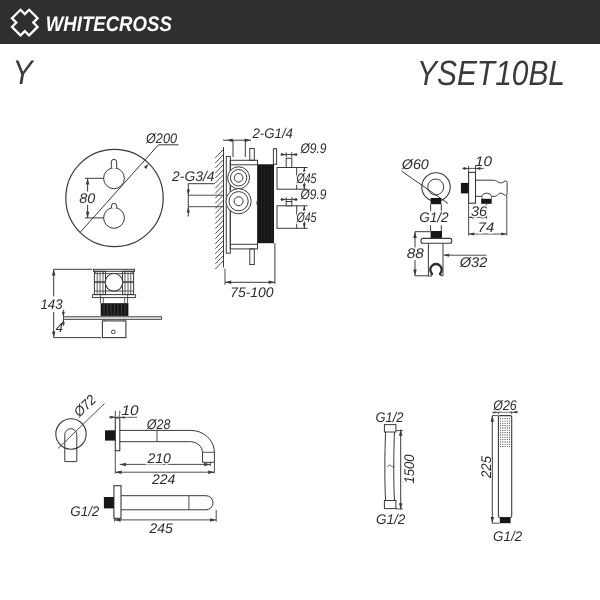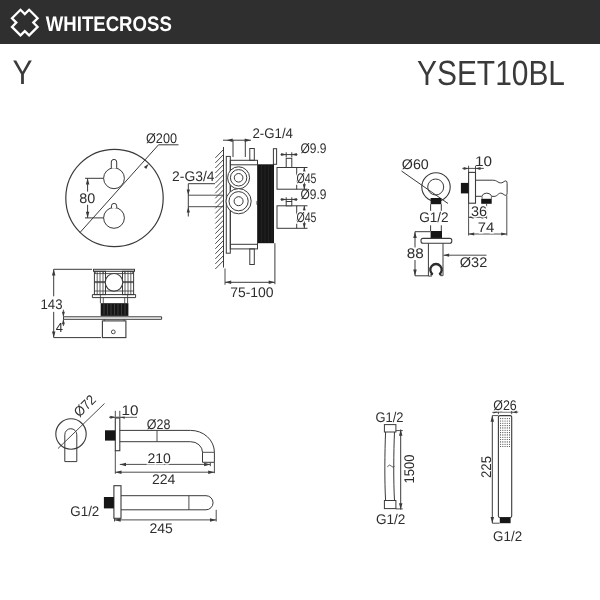--- a/index.html
+++ b/index.html
@@ -1,15 +1,15 @@
 <!DOCTYPE html>
 <html><head><meta charset="utf-8">
 <style>
 html,body{margin:0;padding:0;background:#ffffff;}
-#page{position:relative;width:600px;height:600px;overflow:hidden;background:#ffffff;filter:grayscale(1);}
+#page{position:relative;width:600px;height:600px;overflow:hidden;background:#ffffff;filter:grayscale(1);font-style:italic;}
 </style></head>
 <body>
 <div id="page">
 <svg width="600" height="600" viewBox="0 0 600 600" shape-rendering="geometricPrecision" text-rendering="geometricPrecision">
 <rect x="0" y="0" width="600" height="44" fill="#312f2d"></rect>
 <g transform="translate(24.8,22.6) rotate(45)">
         <path d="M -6.0,-12.1 h 12.0 v 6.1 h 6.1 v 12.0 h -6.1 v 6.1 h -12.0 v -6.1 h -6.1 v -12.0 h 6.1 z" fill="none" stroke="#ffffff" stroke-width="2.3"></path>
       </g>
 <text x="45.8" y="31" font-family="Liberation Sans, sans-serif" font-size="21" fill="#ffffff" text-anchor="start" font-weight="bold" textLength="126" lengthAdjust="spacingAndGlyphs">WHITECROSS</text>
 <text x="12.5" y="84" font-family="Liberation Sans, sans-serif" font-size="34" fill="#3a3a3a" text-anchor="start" textLength="20" lengthAdjust="spacingAndGlyphs">Y</text>

